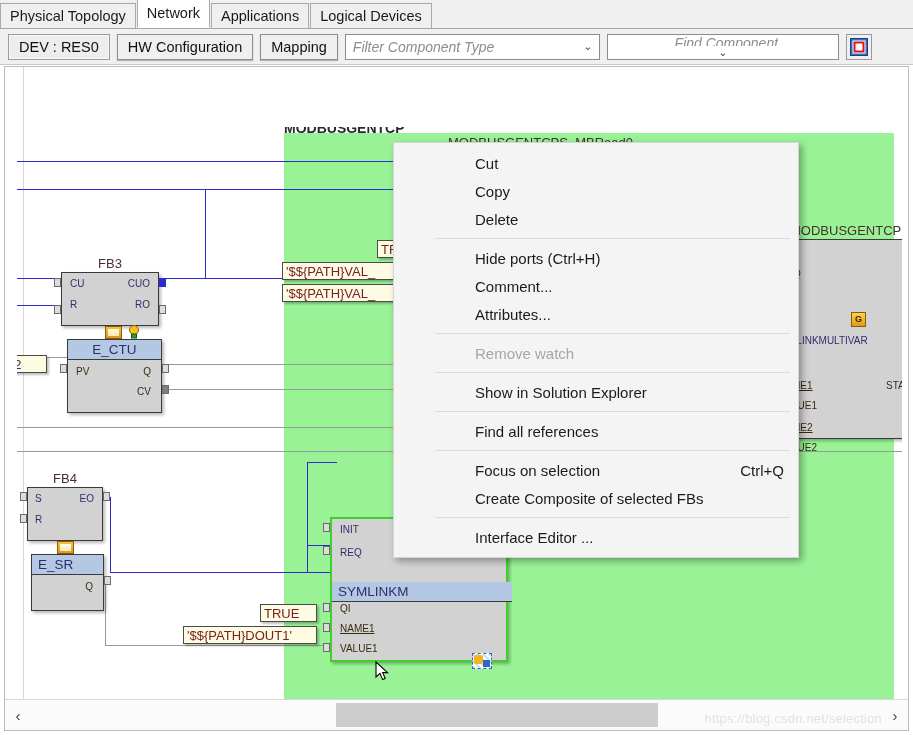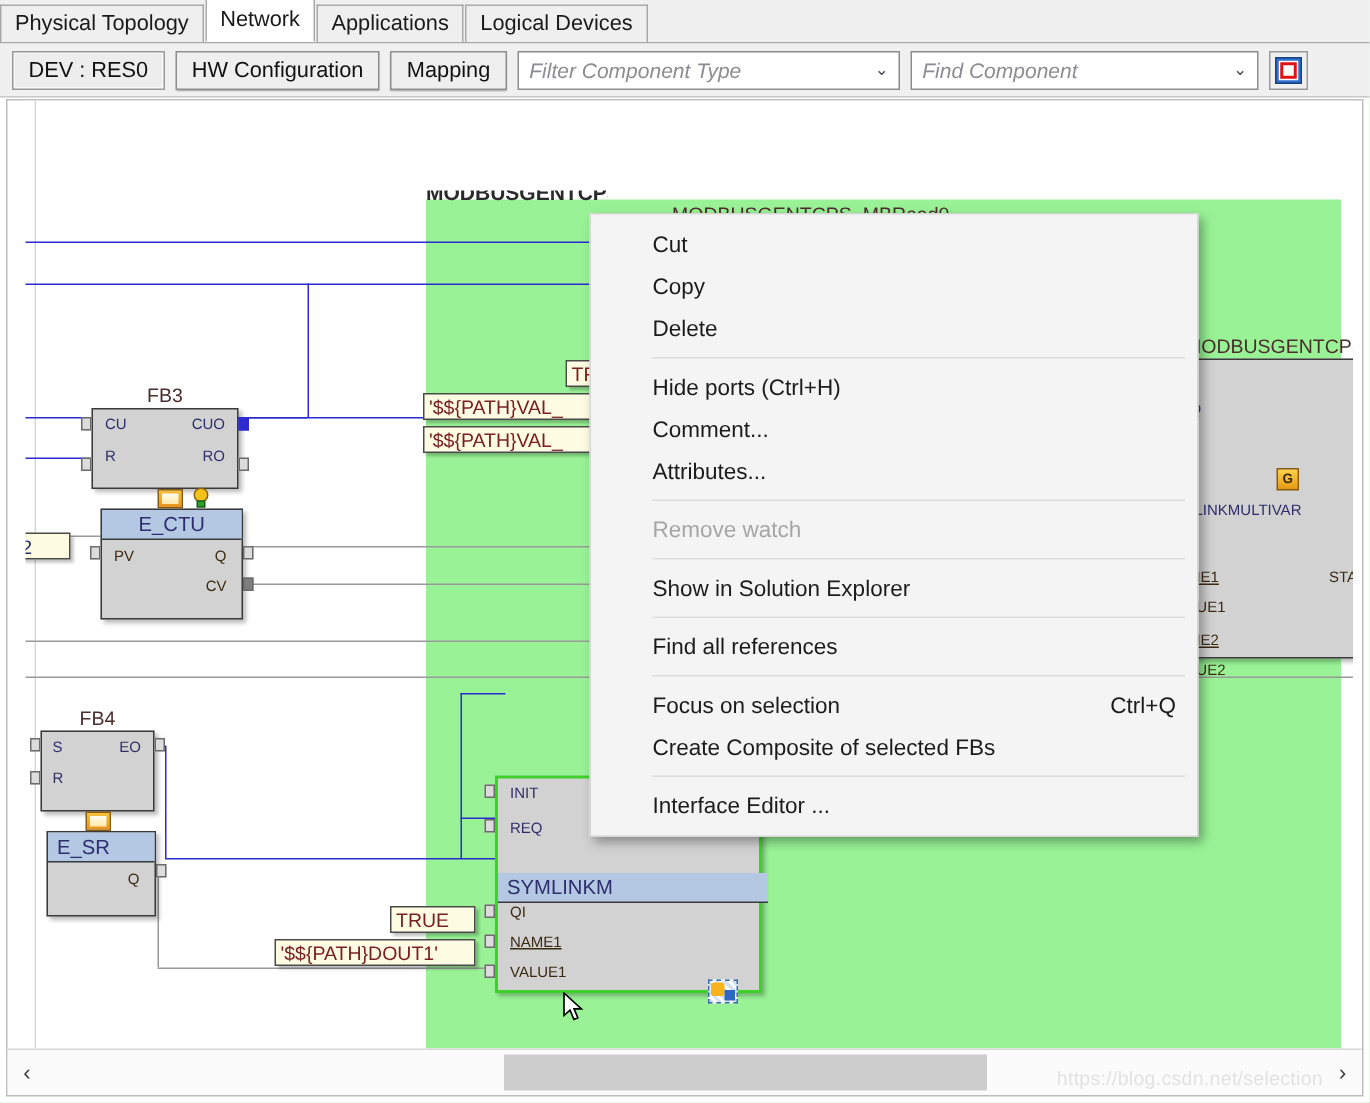--- a/index.html
+++ b/index.html
@@ -88,21 +88,21 @@
     font-size: 14px;
     color: #8c8c93;
     white-space: nowrap;
     overflow: hidden;
   }
   .combo .chev {
     width: 22px; text-align: center;
     color: #4a4a55; font-size: 11px;
   }
   #filter-combo { width: 255px; }
-  #find-combo  { width: 232px; }
+  #find-combo  { width: 232px; flex-direction: column; }
   .iconbtn {
     width: 26px; height: 26px;
     background: #efefef;
     border: 1px solid #9a9a9a;
     box-sizing: border-box;
     display: flex; align-items: center; justify-content: center;
     cursor: default;
   }
 
   
@@ -294,21 +294,21 @@
   .mi {
     display: flex; align-items: center;
     height: 28px;
     padding: 0 14px 0 41px;
     font-size: 15px;
     color: #1b1b1b;
     white-space: nowrap;
     cursor: default;
   }
   .mi.disabled { color: #a6a6a6; }
-  .mi .lbl { flex: 1; }
+  .mi .lbl { flex: 1; margin-left: 40px; }
   .mi .accel { color: #1b1b1b; font-size: 15px; padding-left: 24px; }
   .msep {
     height: 1px; background: #dcdcdc;
     margin: 5px 8px 5px 41px;
   }
 
   
   #cursor { position: absolute; left: 375px; top: 661px; z-index: 60; }
 </style>
 </head>

